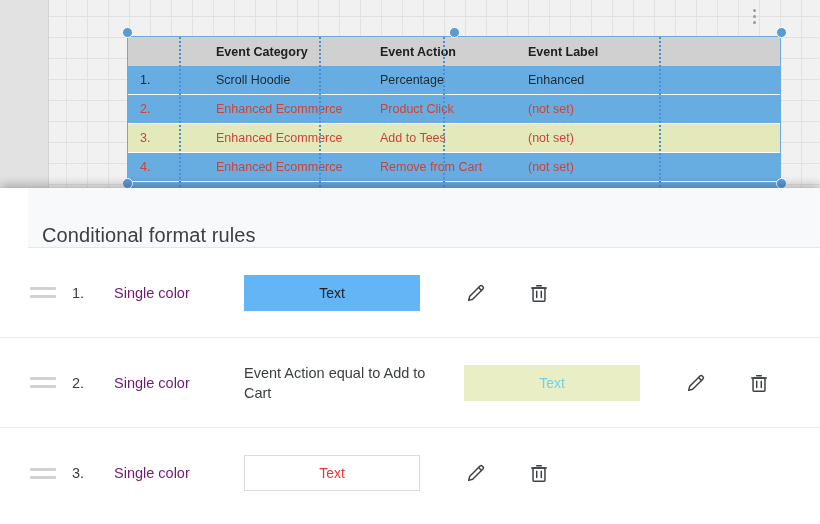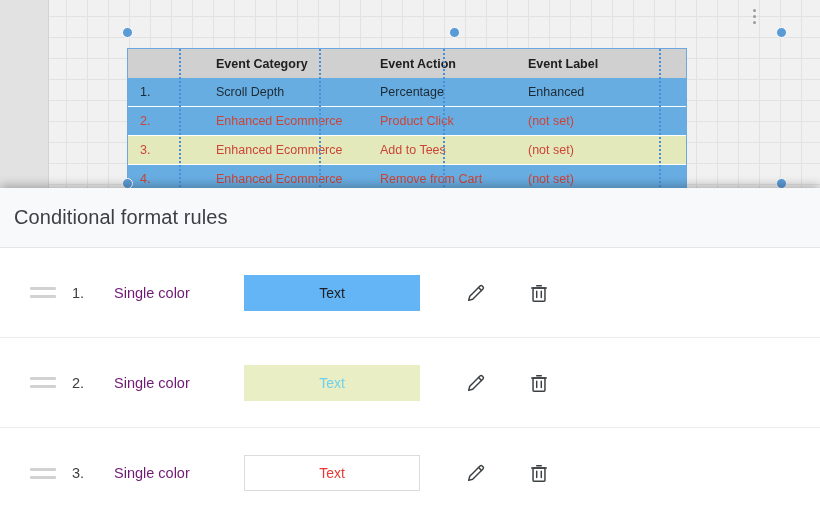--- a/index.html
+++ b/index.html
@@ -65,22 +65,22 @@
     width: 3px;
     height: 3px;
     border-radius: 50%;
     background: #9a9a9a;
   }
 
   
   #table-widget {
     position: absolute;
     left: 127px;
-    top: 48px;
-    width: 560px;
+    top: 36px;
+    width: 654px;
     height: 158px;
     border: 1px solid #6ba8e0;
     box-sizing: border-box;
     background: #ffffff;
     overflow: hidden;
   }
   table.report-table {
     border-collapse: collapse;
     width: 100%;
     table-layout: fixed;
@@ -146,23 +146,24 @@
     height: 336px;
     background: #ffffff;
     box-shadow: 0 -2px 10px rgba(0,0,0,0.30);
     overflow: hidden;
   }
   #dialog-header {
     height: 60px;
     background: #f7f9fa;
     border-bottom: 1px solid #e4e6e8;
     display: flex;
-    align-items: center;
+    align-items: flex-end;
     padding: 0 14px;
     box-sizing: border-box;
+    margin-left: 28px;
   }
   #dialog-title {
     font-size: 20px;
     color: #3c4043;
     letter-spacing: 0.1px;
     font-weight: normal;
   }
   #rules-list {
     padding: 0;
   }
@@ -266,21 +267,21 @@
           <th class="col-idx"></th>
           <th class="col-cat">Event Category</th>
           <th class="col-act">Event Action</th>
           <th class="col-lab">Event Label</th>
           <th class="col-tot"></th>
         </tr>
       </thead>
       <tbody>
         <tr class="row-blue">
           <td class="col-idx">1.</td>
-          <td class="col-cat">Scroll Depth</td>
+          <td class="col-cat">Scroll Hoodie</td>
           <td class="col-act">Percentage</td>
           <td class="col-lab">Enhanced</td>
           <td class="col-tot">120,814</td>
         </tr>
         <tr class="row-blue red-text">
           <td class="col-idx">2.</td>
           <td class="col-cat">Enhanced Ecommerce</td>
           <td class="col-act">Product Click</td>
           <td class="col-lab">(not set)</td>
           <td class="col-tot">9,113</td>
@@ -358,20 +359,21 @@
       </div>
     </div>
 
     <div class="rule-row">
       <div class="drag-handle">
           <i></i>
           <i></i>
         </div>
       <div class="rule-index">2.</div>
       <div class="rule-type">Single color</div>
+      <div class="rule-condition">Event Action equal to Add to Cart</div>
       <div class="rule-preview">
         <div class="swatch" style="background: rgb(233, 238, 197); color: rgb(111, 210, 234); border: none;">Text</div>
       </div>
       <div class="rule-actions">
         <button class="icon-btn" aria-label="edit">
           <svg width="22" height="22" viewBox="0 0 24 24" fill="none" stroke="#3c4043" stroke-width="1.6" stroke-linecap="round" stroke-linejoin="round">
             <path d="M4 20 L5.2 15.6 L16.4 4.4 a1.7 1.7 0 0 1 2.4 0 l0.8 0.8 a1.7 1.7 0 0 1 0 2.4 L8.4 18.8 Z"></path>
             <path d="M14.8 6 L18 9.2"></path>
           </svg>
         </button>

